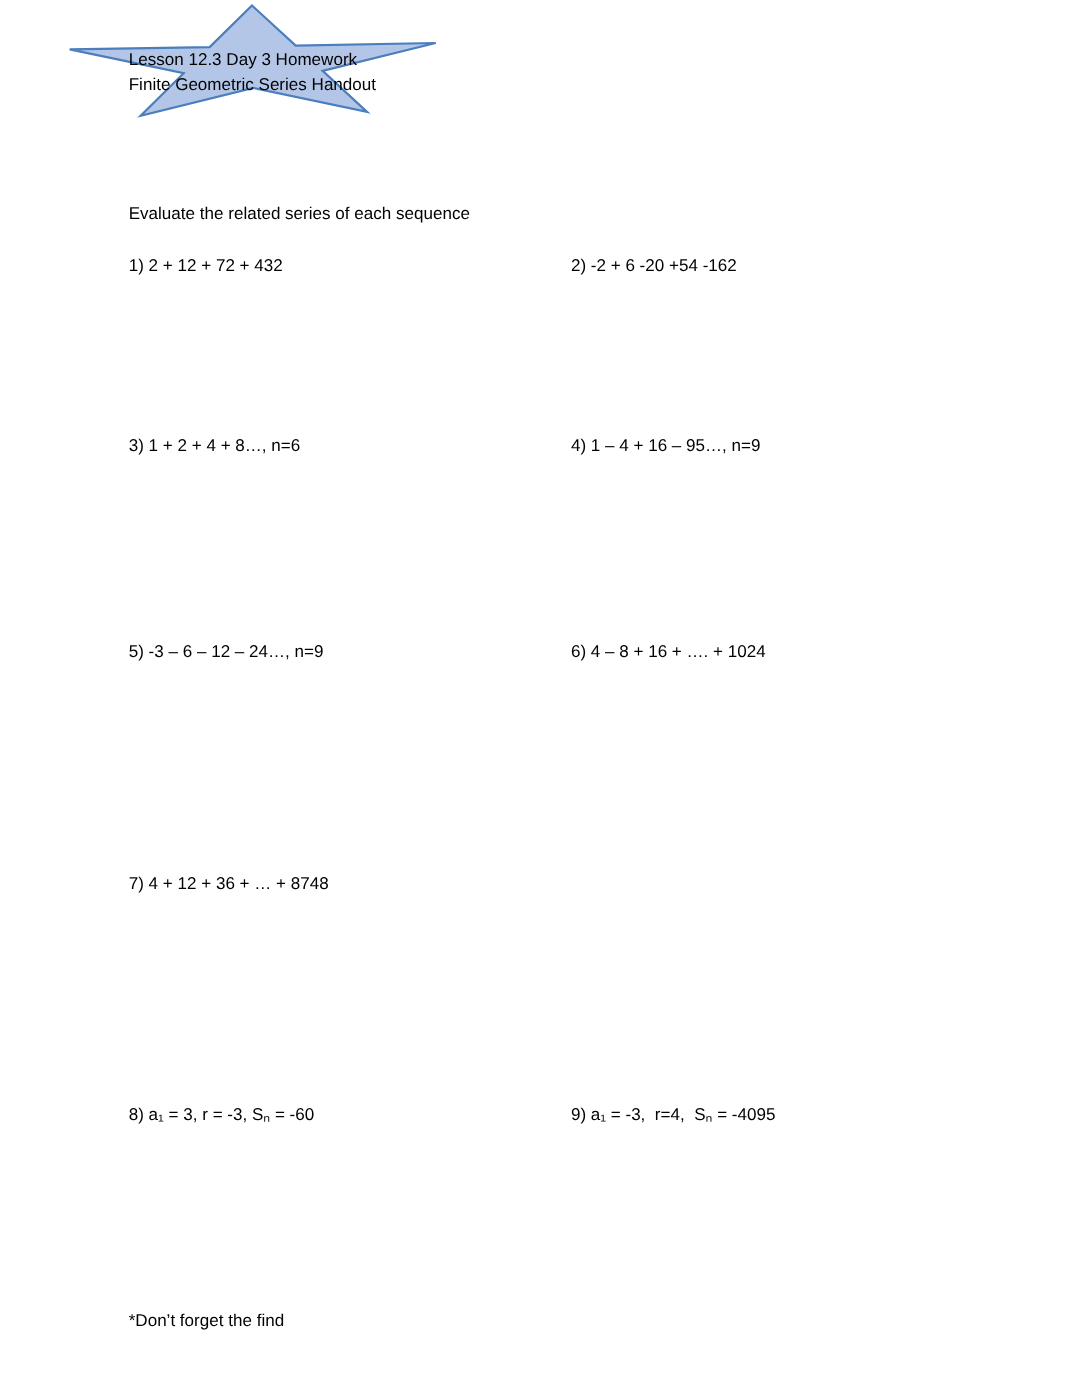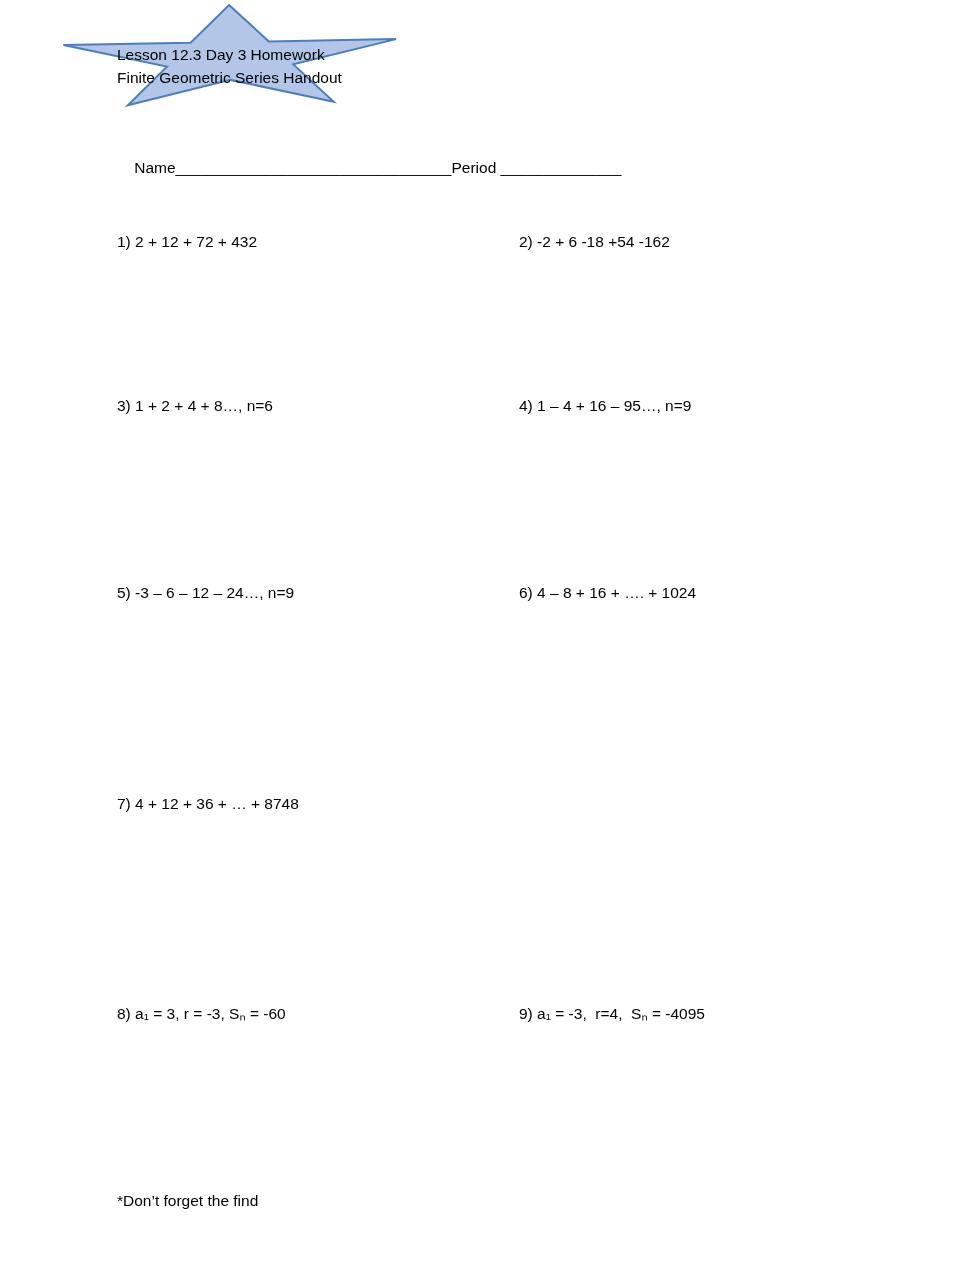--- a/index.html
+++ b/index.html
@@ -34,28 +34,26 @@
 <div class="page">
 
   <svg class="star" width="352" height="104" viewBox="0 0 352 104">
     <path stroke-width="2" stroke-linejoin="miter" transform="rotate(-1 178 56)" d="M178,2 L217.1,39.1 L344.4,39 L241.2,62.5 L280.9,100.5 L178,76.9 L75.1,100.5 L114.8,62.5 L11.6,39 L138.9,39.1 Z" fill="#b4c6e7" stroke="#4a7ebc"></path>
   </svg>
 
   <div class="t" style="left:117px; top:45px">Lesson 12.3 Day 3 Homework</div>
 
   <div class="t" style="left:117px; top:68px">Finite Geometric Series Handout</div>
 
-  <div class="t" style="left:117px; top:138px">
-    <span>Name</span><span>________________________________</span><span>Period</span><span> ______________</span>
-  </div>
 
+  <div class="t" style="left:117px; top:185px">Evaluate the related series of each sequence</div>
 
   <div class="t" style="left:117px; top:232px">1) 2 + 12 + 72 + 432</div>
 
-  <div class="t" style="left:519px; top:232px">2) -2 + 6 -18 +54 -162</div>
+  <div class="t" style="left:519px; top:232px">2) -2 + 6 -20 +54 -162</div>
 
 
   <div class="t" style="left:117px; top:396px">3) 1 + 2 + 4 + 8…, n=6</div>
 
   <div class="t" style="left:519px; top:396px">4) 1 – 4 + 16 – 95…, n=9</div>
 
   <div class="t" style="left:117px; top:583px">5) -3 – 6 – 12 – 24…, n=9</div>
 
   <div class="t" style="left:519px; top:583px">6) 4 – 8 + 16 + …. + 1024</div>
 

